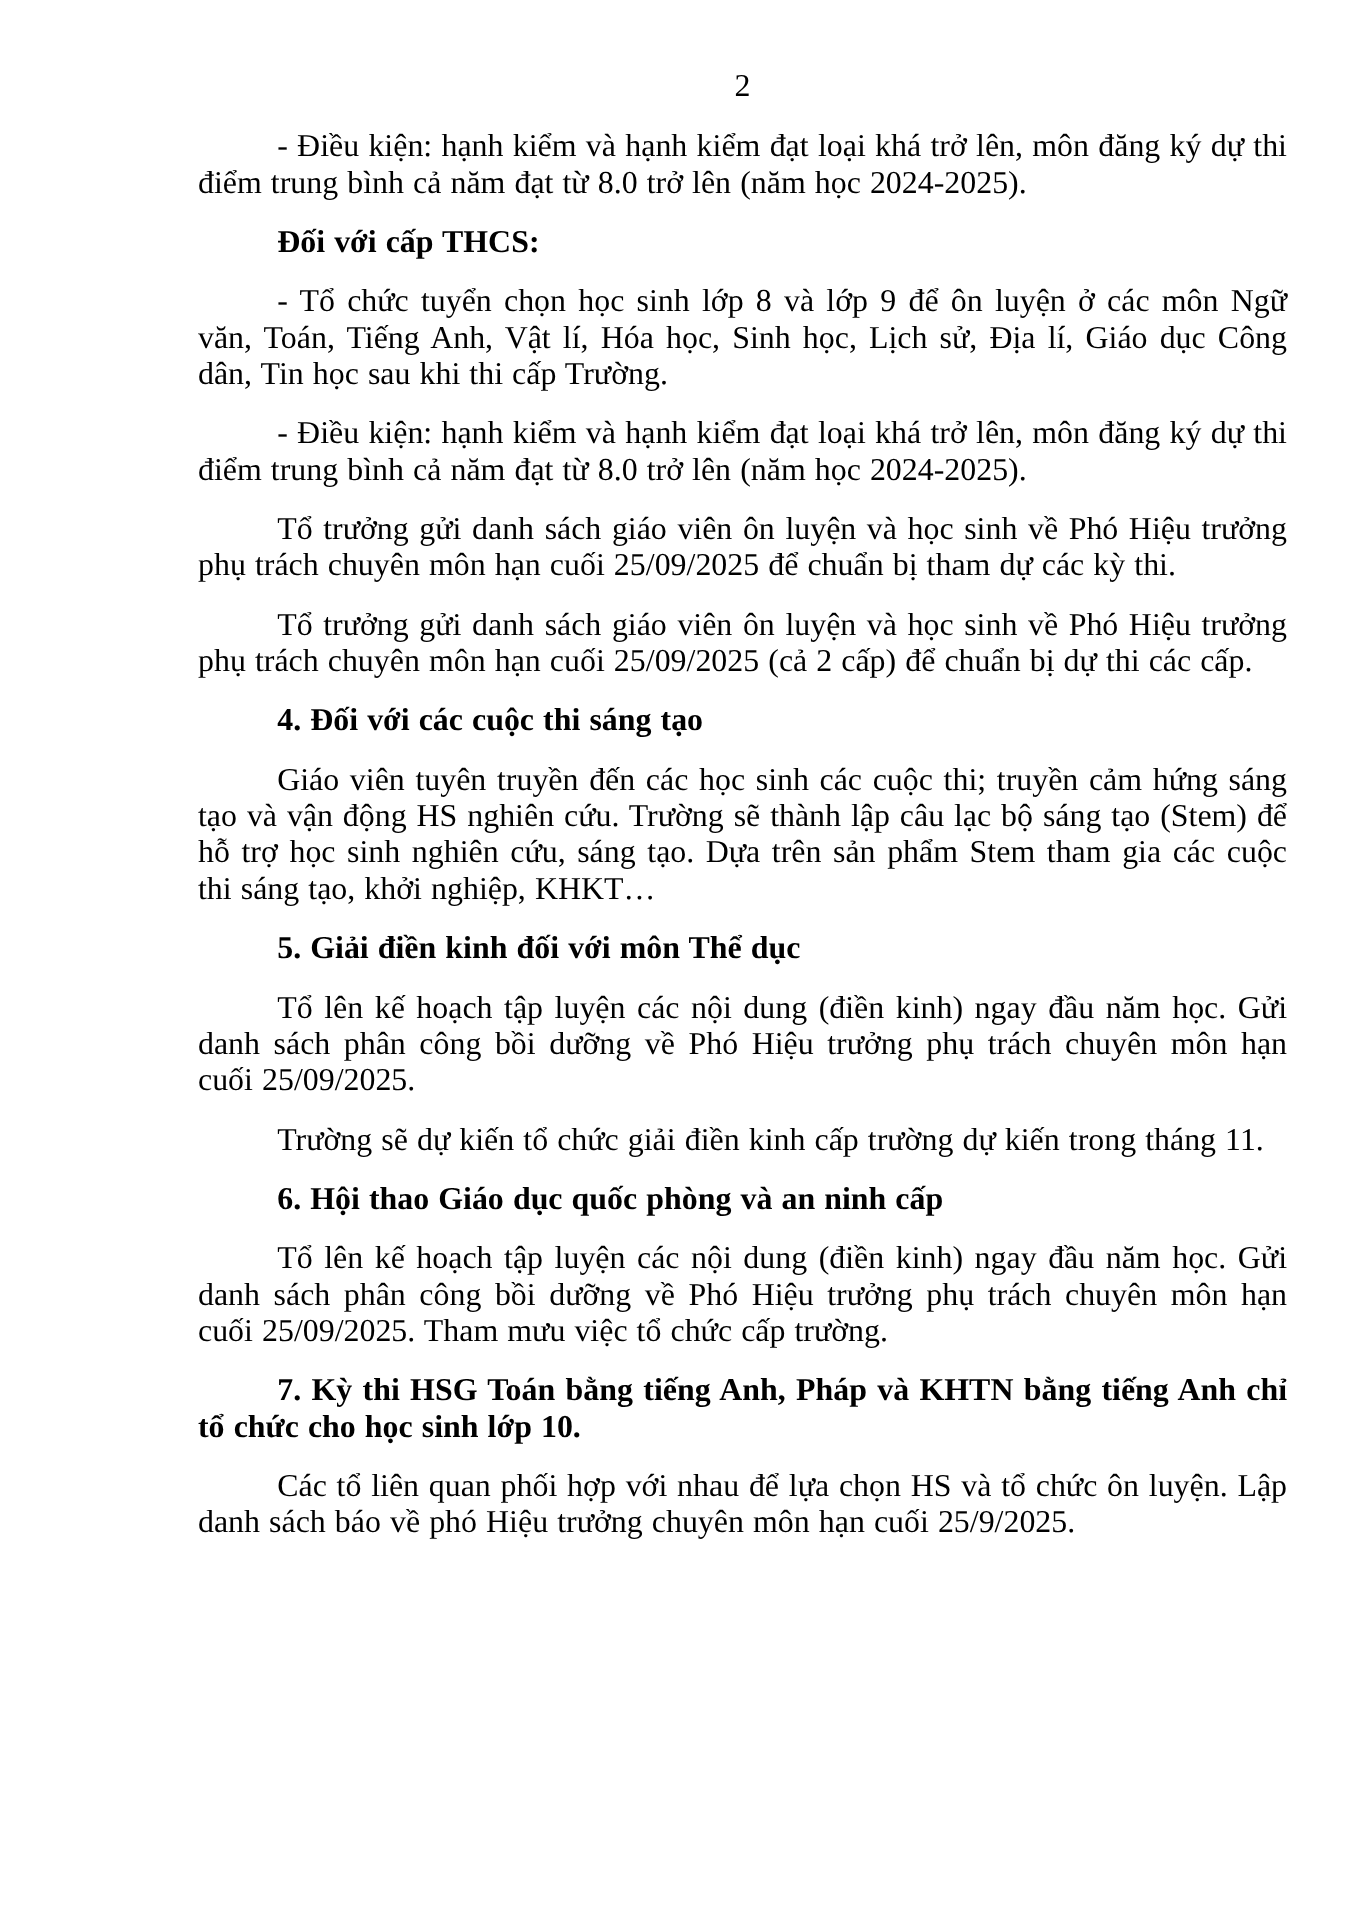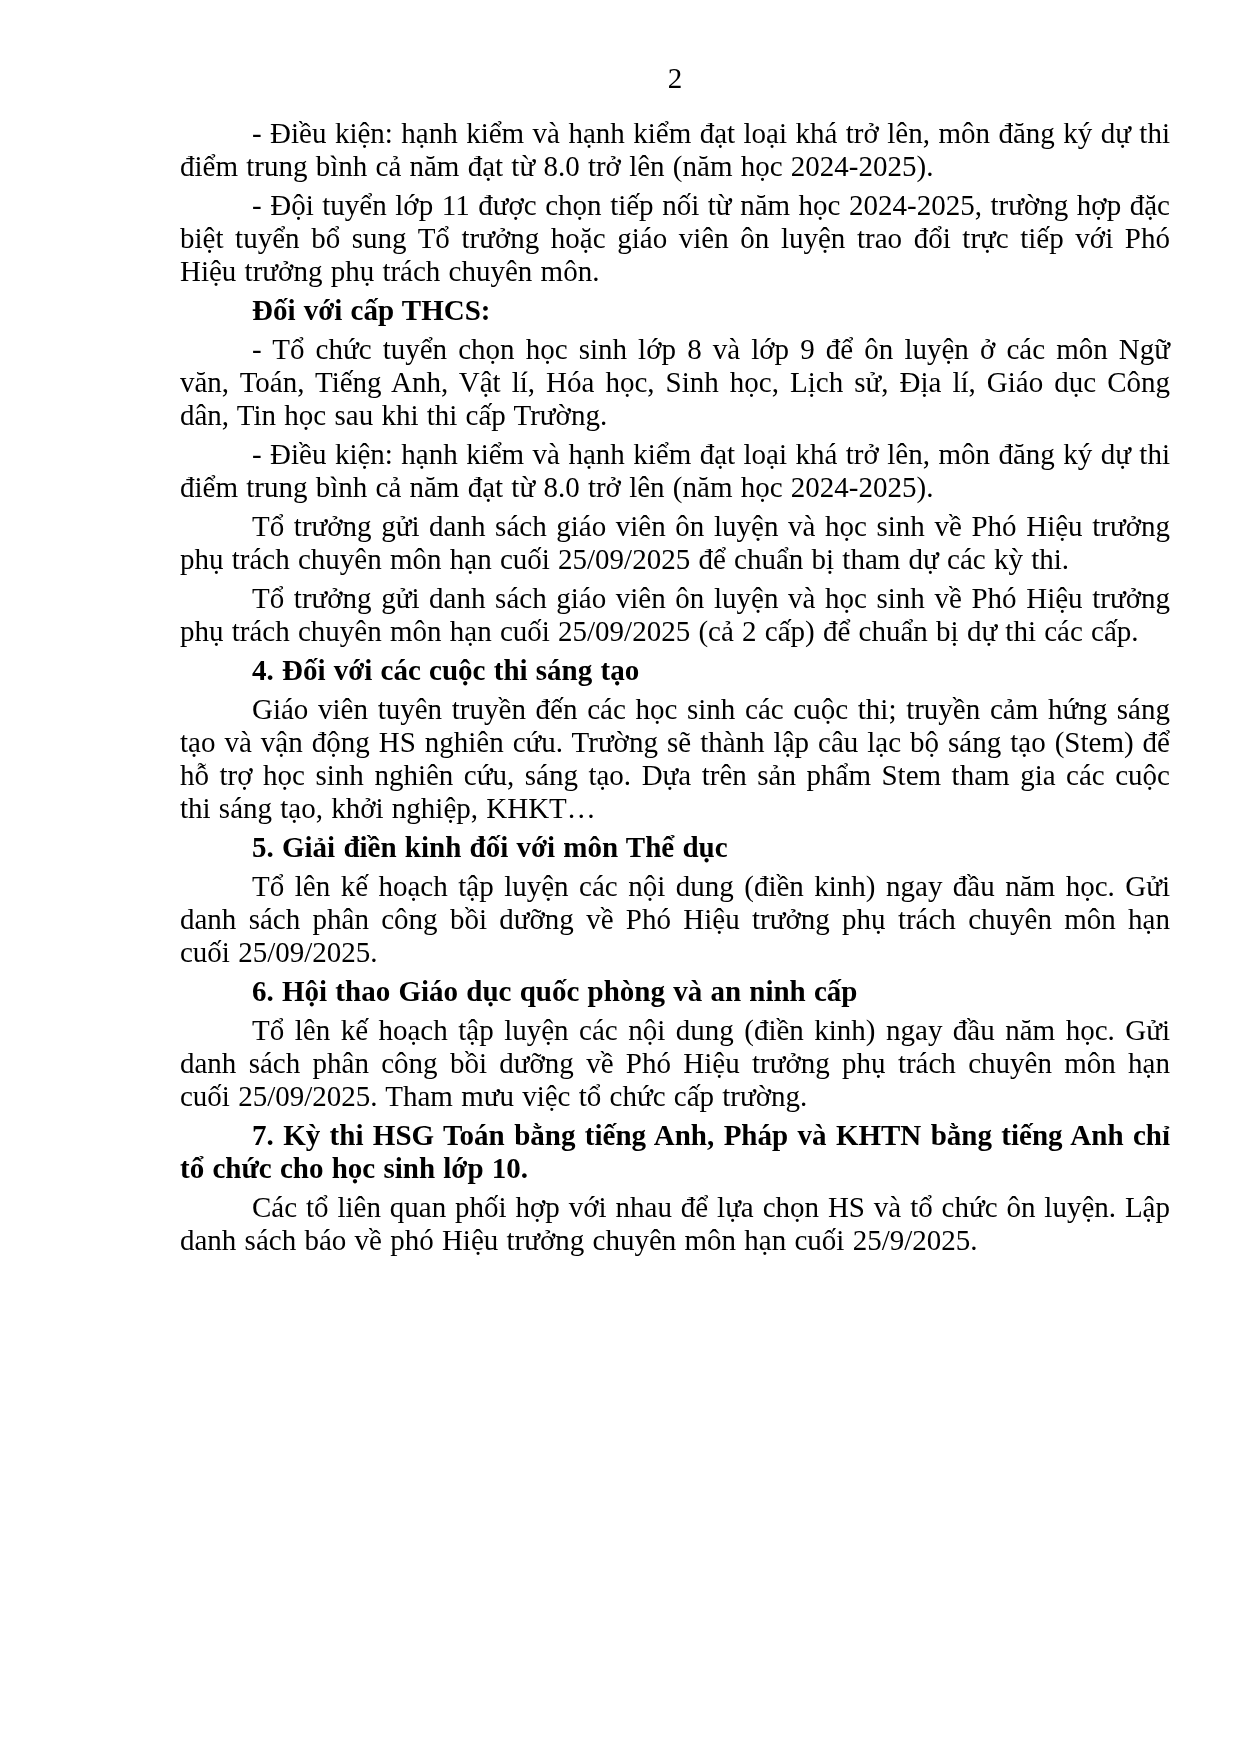--- a/index.html
+++ b/index.html
@@ -21,46 +21,46 @@
     background: #ffffff;
     padding: 62px 71px 0 180px;
   }
   .page-number {
     text-align: center;
     font-size: 29px;
     line-height: 33px;
     margin: 0 0 22px 0;
   }
   .doc-body p {
-    margin: 6px 0 0 0;
+    margin: 21px 0 0 0;
     font-size: 29px;
     line-height: 33px;
     text-align: justify;
     text-indent: 72px;
     word-spacing: 1px;
   }
   .doc-body p.heading {
     font-weight: bold;
   }
 </style>
 </head>
 <body>
 
 <main class="page">
   <div class="page-number">2</div>
   <section class="doc-body">
       <p class="para">- Điều kiện: hạnh kiểm và hạnh kiểm đạt loại khá trở lên, môn đăng ký dự thi điểm trung bình cả năm đạt từ 8.0 trở lên (năm học 2024-2025).</p>
-      <p class="para">- Đội tuyển lớp 11 được chọn tiếp nối từ năm học 2024-2025, trường hợp đặc biệt tuyển bổ sung Tổ trưởng hoặc giáo viên ôn luyện trao đổi trực tiếp với Phó Hiệu trưởng phụ trách chuyên môn.</p>
       <p class="heading">Đối với cấp THCS:</p>
       <p class="para">- Tổ chức tuyển chọn học sinh lớp 8 và lớp 9 để ôn luyện ở các môn Ngữ văn, Toán, Tiếng Anh, Vật lí, Hóa học, Sinh học, Lịch sử, Địa lí, Giáo dục Công dân, Tin học sau khi thi cấp Trường.</p>
       <p class="para">- Điều kiện: hạnh kiểm và hạnh kiểm đạt loại khá trở lên, môn đăng ký dự thi điểm trung bình cả năm đạt từ 8.0 trở lên (năm học 2024-2025).</p>
       <p class="para">Tổ trưởng gửi danh sách giáo viên ôn luyện và học sinh về Phó Hiệu trưởng phụ trách chuyên môn hạn cuối 25/09/2025 để chuẩn bị tham dự các kỳ thi.</p>
       <p class="para">Tổ trưởng gửi danh sách giáo viên ôn luyện và học sinh về Phó Hiệu trưởng phụ trách chuyên môn hạn cuối 25/09/2025 (cả 2 cấp) để chuẩn bị dự thi các cấp.</p>
       <p class="heading">4. Đối với các cuộc thi sáng tạo</p>
       <p class="para">Giáo viên tuyên truyền đến các học sinh các cuộc thi; truyền cảm hứng sáng tạo và vận động HS nghiên cứu. Trường sẽ thành lập câu lạc bộ sáng tạo (Stem) để hỗ trợ học sinh nghiên cứu, sáng tạo. Dựa trên sản phẩm Stem tham gia các cuộc thi sáng tạo, khởi nghiệp, KHKT…</p>
       <p class="heading">5. Giải điền kinh đối với môn Thể dục</p>
       <p class="para">Tổ lên kế hoạch tập luyện các nội dung (điền kinh) ngay đầu năm học. Gửi danh sách phân công bồi dưỡng về Phó Hiệu trưởng phụ trách chuyên môn hạn cuối 25/09/2025.</p>
+      <p class="para">Trường sẽ dự kiến tổ chức giải điền kinh cấp trường dự kiến trong tháng 11.</p>
       <p class="heading">6. Hội thao Giáo dục quốc phòng và an ninh cấp</p>
       <p class="para">Tổ lên kế hoạch tập luyện các nội dung (điền kinh) ngay đầu năm học. Gửi danh sách phân công bồi dưỡng về Phó Hiệu trưởng phụ trách chuyên môn hạn cuối 25/09/2025. Tham mưu việc tổ chức cấp trường.</p>
       <p class="heading">7. Kỳ thi HSG Toán bằng tiếng Anh, Pháp và KHTN bằng tiếng Anh chỉ tổ chức cho học sinh lớp 10.</p>
       <p class="para">Các tổ liên quan phối hợp với nhau để lựa chọn HS và tổ chức ôn luyện. Lập danh sách báo về phó Hiệu trưởng chuyên môn hạn cuối 25/9/2025.</p>
     </section>
 </main>
 
 </body></html>

